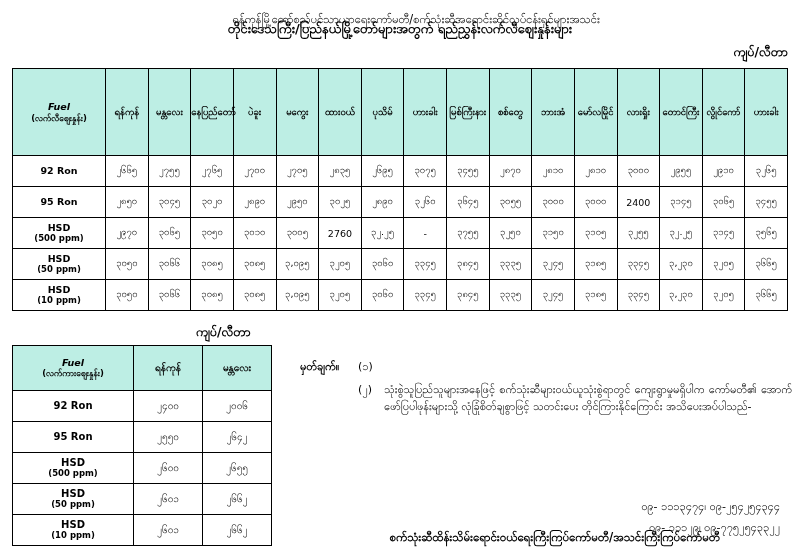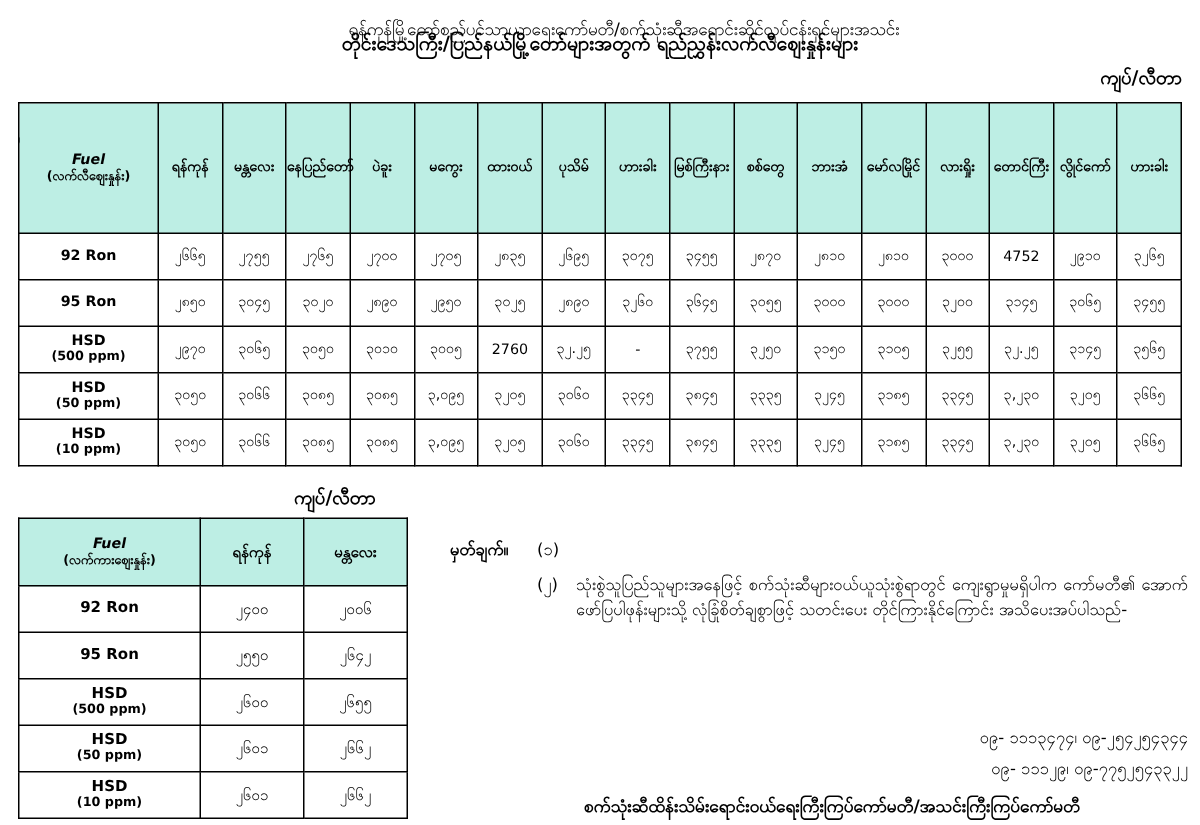--- a/index.html
+++ b/index.html
@@ -157,23 +157,24 @@
     width: 26px;
     flex: 0 0 26px;
   }
   .note-text {
     flex: 1 1 auto;
     text-align: justify;
   }
   .note-row.second .note-label { width: 58px; }
   .phone {
     position: absolute;
-    right: 8px;
+    right: 20px;
     font-size: 11px;
     white-space: nowrap;
+    margin-top: 15px;
   }
   .phone1 { top: 484px; }
   .phone2 { top: 505px; }
   .footer-line {
     position: absolute;
     top: 530px;
     left: 12px;
     width: 708px;
     text-align: right;
     font-size: 11.5px;
@@ -227,41 +228,41 @@
         <td>၂၇၀၀</td>
         <td>၂၇၀၅</td>
         <td>၂၈၃၅</td>
         <td>၂၆၉၅</td>
         <td>၃၀၇၅</td>
         <td>၃၄၅၅</td>
         <td>၂၈၇၀</td>
         <td>၂၈၁၀</td>
         <td>၂၈၁၀</td>
         <td>၃၀၀၀</td>
-        <td>4752</td>
+        <td>၂၉၅၅</td>
         <td>၂၉၁၀</td>
         <td>၃၂၆၅</td>
       </tr>
       <tr>
         <td class="rowlabel">
           <span>95 Ron</span>
         </td>
         <td>၂၈၅၀</td>
         <td>၃၀၄၅</td>
         <td>၃၀၂၀</td>
         <td>၂၈၉၀</td>
         <td>၂၉၅၀</td>
         <td>၃၀၂၅</td>
         <td>၂၈၉၀</td>
         <td>၃၂၆၀</td>
         <td>၃၆၄၅</td>
         <td>၃၀၅၅</td>
         <td>၃၀၀၀</td>
         <td>၃၀၀၀</td>
-        <td>၃၂၀၀</td>
+        <td>2400</td>
         <td>၃၁၄၅</td>
         <td>၃၀၆၅</td>
         <td>၃၄၅၅</td>
       </tr>
       <tr>
         <td class="rowlabel">
           <span>HSD</span>
           <span class="sub">(500 ppm)</span>
         </td>
         <td>၂၉၇၀</td>

